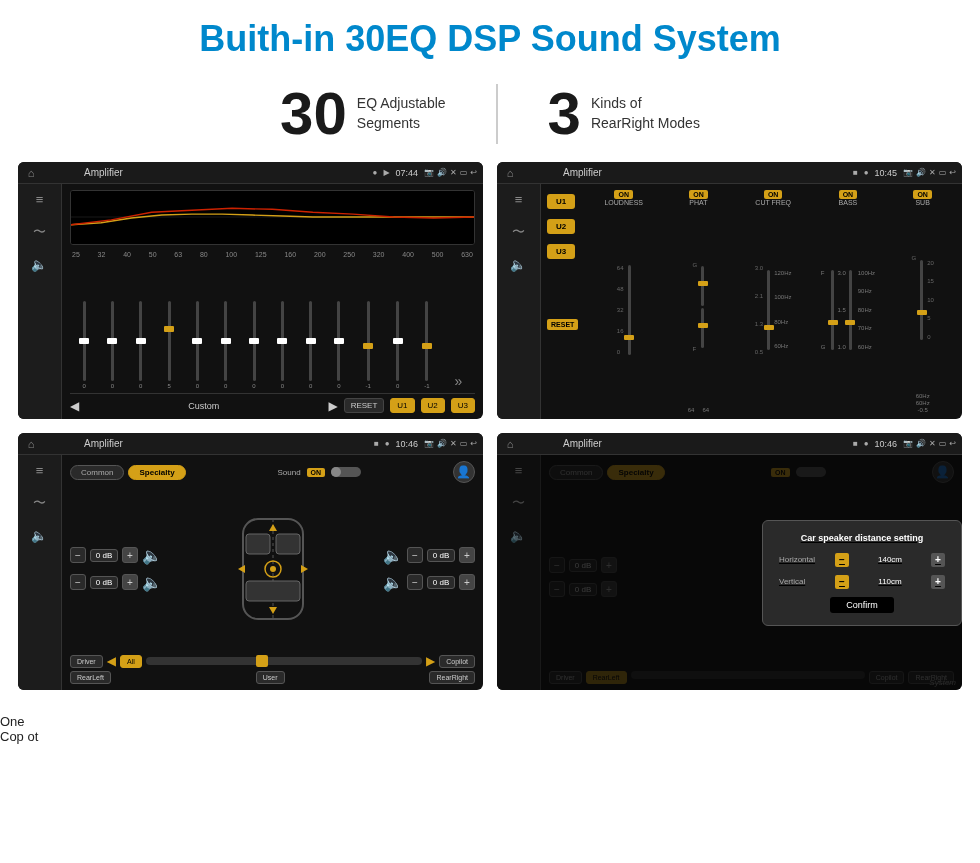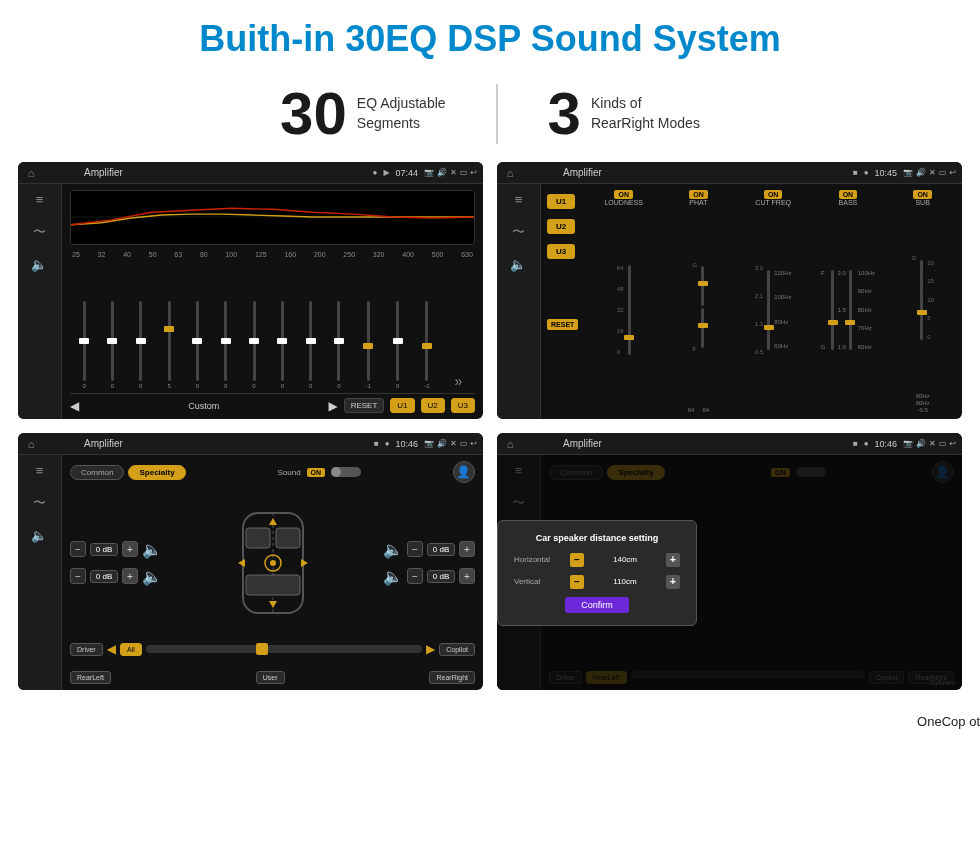--- a/index.html
+++ b/index.html
@@ -286,21 +286,21 @@
       font-size: 6px;
       color: #666;
     }
 
     
     .speaker-main {
       flex: 1;
       padding: 6px 8px;
       display: flex;
       flex-direction: column;
-      gap: 15px;
+      gap: 3px;
     }
     .tab-row {
       display: flex;
       gap: 4px;
       align-items: center;
     }
     .tab-btn {
       padding: 2px 10px;
       border-radius: 12px;
       font-size: 8px;
@@ -379,22 +379,23 @@
     
     .dialog-overlay {
       position: absolute;
       top: 22px;
       left: 0;
       right: 0;
       bottom: 0;
       background: rgba(0,0,0,0.5);
       display: flex;
       align-items: center;
-      justify-content: flex-start;
+      justify-content: flex-end;
       z-index: 10;
+      text-decoration: underline;
     }
     .dialog-box {
       background: #2a2a2a;
       border: 1px solid #555;
       border-radius: 6px;
       padding: 12px 16px;
       width: 200px;
     }
     .dialog-title {
       font-size: 9px;
@@ -440,21 +441,21 @@
       height: 14px;
       border-radius: 2px;
       display: flex;
       align-items: center;
       justify-content: center;
       font-size: 10px;
       font-weight: bold;
       cursor: pointer;
     }
     .dialog-confirm {
-      background: #6d28d9;
+      background: #000000;
       color: #fff;
       font-size: 9px;
       padding: 3px 16px;
       border-radius: 3px;
       text-align: center;
       margin: 4px auto 0;
       cursor: pointer;
       width: fit-content;
       display: block;
     }
@@ -471,22 +472,23 @@
 
     
     .eq-curve-svg {
       width: 100%;
       height: 100%;
     }
 
     
     .bottom-label-row {
       display: flex;
-      justify-content: flex-end;
+      justify-content: center;
       padding: 6px 0 2px;
+      flex-direction: column;
     }
     .bottom-label {
       font-size: 13px;
       color: #222;
       font-weight: 500;
     }
   </style>
 </head>
 <body>
 

